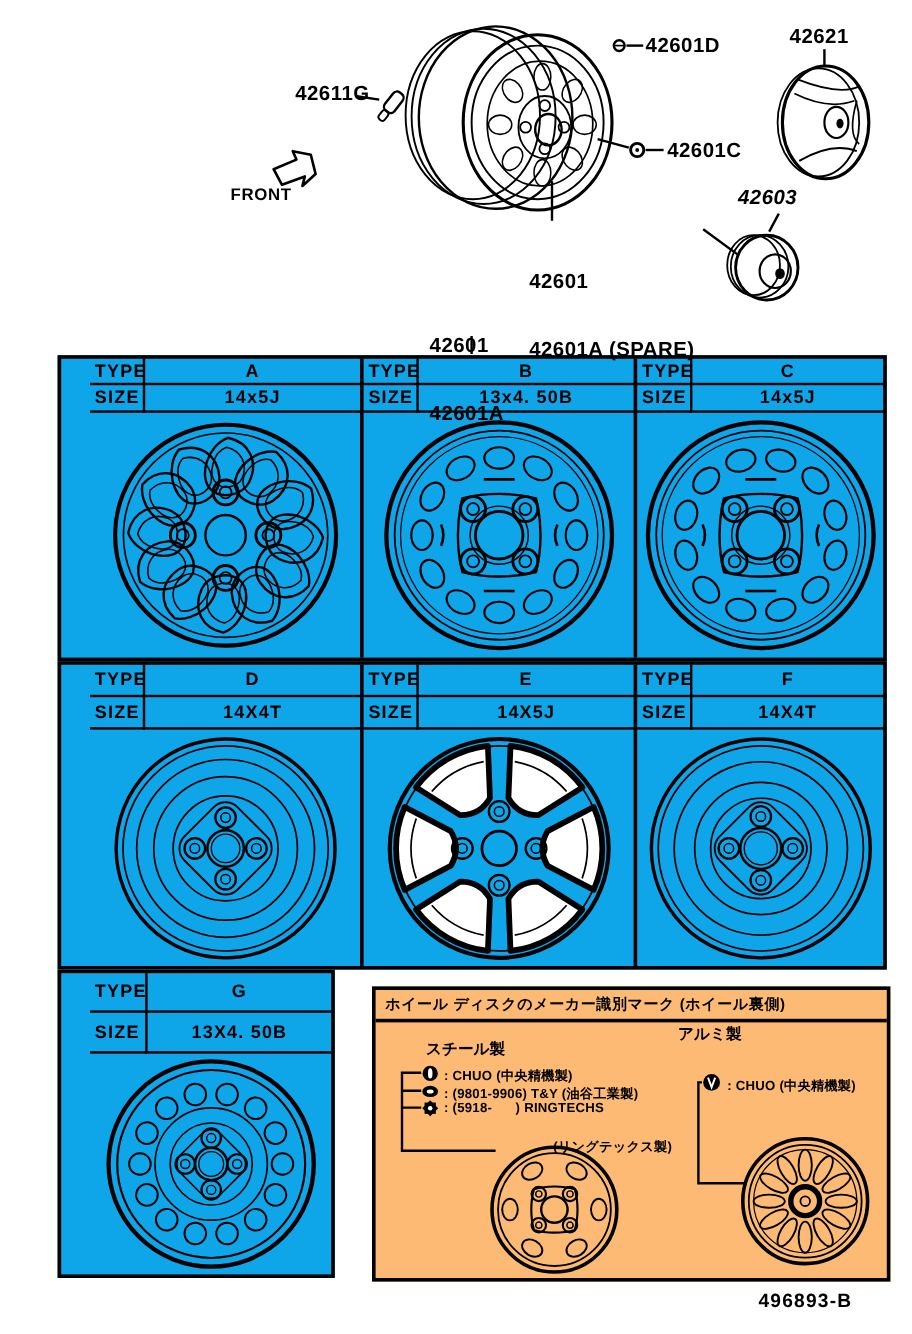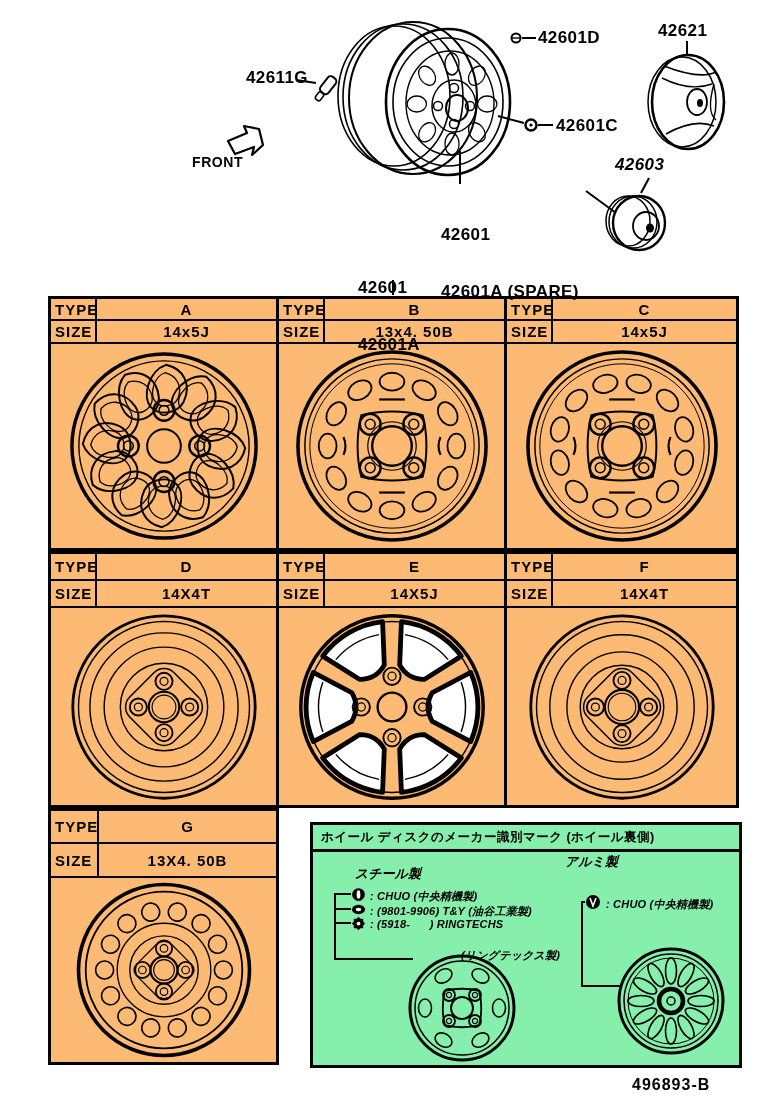--- a/index.html
+++ b/index.html
@@ -4,41 +4,41 @@
 <style>
   html,body{margin:0;padding:0;background:#fff;}
   .page{position:relative;width:760px;height:1112px;background:#fff;overflow:hidden;
         font-family:"Liberation Sans",sans-serif;color:#000;}
   svg{display:block;}
   .lineart{position:absolute;left:0;top:0;z-index:1;}
   .lbl{position:absolute;z-index:3;font-weight:bold;font-size:17px;letter-spacing:.4px;white-space:pre;line-height:19px;}
   .lbl-sm{font-size:14px;letter-spacing:.6px;}
   .docnum{position:absolute;z-index:3;font-weight:bold;font-size:16px;letter-spacing:1px;}
   
-  .sec{position:absolute;z-index:2;border:3px solid #000;box-sizing:border-box;display:grid;background:#fdba74;}
+  .sec{position:absolute;z-index:2;border:3px solid #000;box-sizing:border-box;display:grid;background:#0ea5e9;padding-left:24px;}
   .sec1{left:48px;top:296px;width:691px;height:255px;
         grid-template-columns:46px 182px 46px 182px 46px 1fr;grid-template-rows:22px 23px 1fr;}
   .sec2{left:48px;top:551px;width:691px;height:257px;
         grid-template-columns:46px 182px 46px 182px 46px 1fr;grid-template-rows:27px 27px 1fr;}
   .secG{left:48px;top:808px;width:231px;height:257px;
         grid-template-columns:48px 1fr;grid-template-rows:33px 34px 1fr;}
   .th,.tl,.tv{box-sizing:border-box;font-weight:bold;display:flex;align-items:center;
         border-right:2px solid #000;border-bottom:2px solid #000;font-size:15px;letter-spacing:1px;}
   .th{padding-left:4px;}
   .tl,.tv{justify-content:center;border-right:3px solid #000;}
   .br0{border-right:none !important;}
   .imgc{box-sizing:border-box;grid-column:span 2;border-right:3px solid #000;
         display:flex;align-items:center;justify-content:center;}
   .imgc.br0{border-right:none !important;}
   
   .note{position:absolute;z-index:2;left:310px;top:822px;width:432px;height:246px;
-        border:3px solid #000;box-sizing:border-box;background:#86efac;}
+        border:3px solid #000;box-sizing:border-box;background:#fdba74;}
   .note-title{height:24px;border-bottom:3px solid #000;font-weight:bold;font-size:12.5px;
         display:flex;align-items:center;padding-left:8px;letter-spacing:.5px;}
-  .note-body{position:relative;width:100%;height:213px;font-style:italic;}
+  .note-body{position:relative;width:100%;height:213px;}
   .nb-abs{position:absolute;font-weight:bold;white-space:pre;z-index:3;}
   .nb-h{font-size:13px;}
   .nb-i{font-size:11px;letter-spacing:.2px;}
   .nb-ico{position:absolute;z-index:3;}
 </style>
 </head>
 <body>
 
 <div class="page">
 

